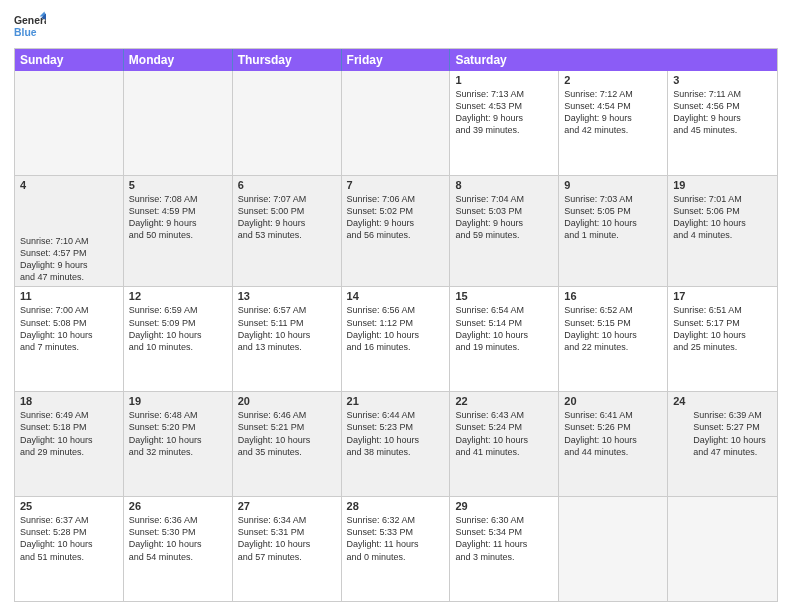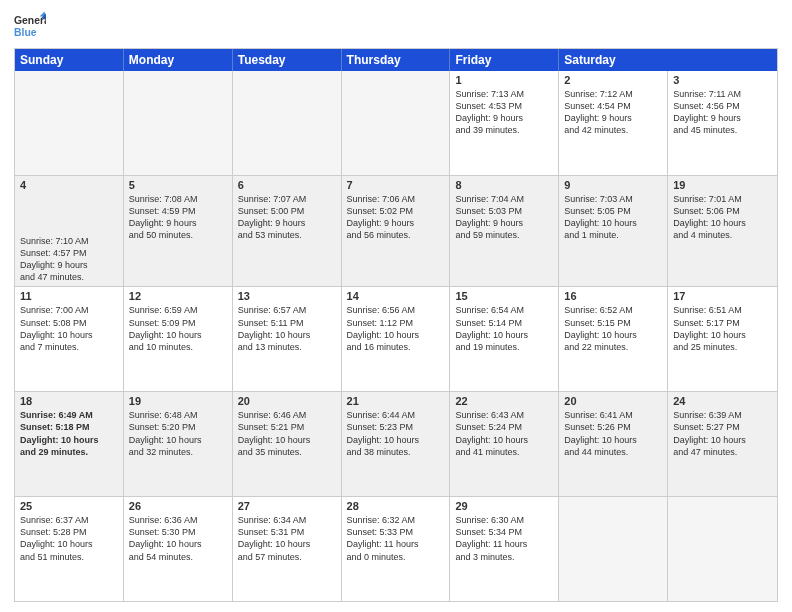--- a/index.html
+++ b/index.html
@@ -48,21 +48,21 @@
     }
     .calendar {
       flex: 1;
       display: flex;
       flex-direction: column;
       border: 1px solid #ccc;
     }
     .cal-header-row {
       display: grid;
       grid-template-columns: repeat(7, 1fr);
-      background: #1d4ed8;
+      background: #8b5cf6;
     }
     .cal-header-cell {
       color: #fff;
       font-size: 12px;
       font-weight: bold;
       padding: 4px 5px;
       border-right: 1px solid #5580cc;
       text-align: left;
     }
     .cal-header-cell:last-child { border-right: none; }
@@ -121,21 +121,20 @@
     <div class="title-block">
       <div class="main-title"></div>
       <div class="subtitle"></div>
     </div>
   </div>
 
   <div class="calendar">
     <div class="cal-header-row" id="cal-header">
         <div class="cal-header-cell">Sunday</div>
         <div class="cal-header-cell">Monday</div>
-        <div class="cal-header-cell">Tuesday</div>
         <div class="cal-header-cell">Thursday</div>
         <div class="cal-header-cell">Friday</div>
         <div class="cal-header-cell">Saturday</div>
       </div>
     <div class="cal-body" id="cal-body">
         <div class="cal-row">
           <div class="cal-cell empty"></div>
           <div class="cal-cell empty"></div>
           <div class="cal-cell empty"></div>
           <div class="cal-cell empty"></div>
@@ -259,21 +258,21 @@
             <span class="day-number">17</span>
             <div class="cell-text" style="white-space: pre-line;">Sunrise: 6:51 AM
 Sunset: 5:17 PM
 Daylight: 10 hours
 and 25 minutes.</div>
           </div>
         </div>
         <div class="cal-row">
           <div class="cal-cell shaded">
             <span class="day-number">18</span>
-            <div class="cell-text" style="white-space: pre-line; font-weight: bold;">Sunrise: 6:49 AM
+            <div class="cell-text" style="white-space: pre-line;">Sunrise: 6:49 AM
 Sunset: 5:18 PM
 Daylight: 10 hours
 and 29 minutes.</div>
           </div>
           <div class="cal-cell shaded">
             <span class="day-number">19</span>
             <div class="cell-text" style="white-space: pre-line;">Sunrise: 6:48 AM
 Sunset: 5:20 PM
 Daylight: 10 hours
 and 32 minutes.</div>
@@ -301,21 +300,21 @@
           </div>
           <div class="cal-cell shaded">
             <span class="day-number">20</span>
             <div class="cell-text" style="white-space: pre-line;">Sunrise: 6:41 AM
 Sunset: 5:26 PM
 Daylight: 10 hours
 and 44 minutes.</div>
           </div>
           <div class="cal-cell shaded">
             <span class="day-number">24</span>
-            <div class="cell-text" style="white-space: pre-line;">Sunrise: 6:39 AM
+            <div class="cell-text" style="white-space: pre-line; margin-left: 20px;">Sunrise: 6:39 AM
 Sunset: 5:27 PM
 Daylight: 10 hours
 and 47 minutes.</div>
           </div>
         </div>
         <div class="cal-row">
           <div class="cal-cell">
             <span class="day-number">25</span>
             <div class="cell-text" style="white-space: pre-line;">Sunrise: 6:37 AM
 Sunset: 5:28 PM

